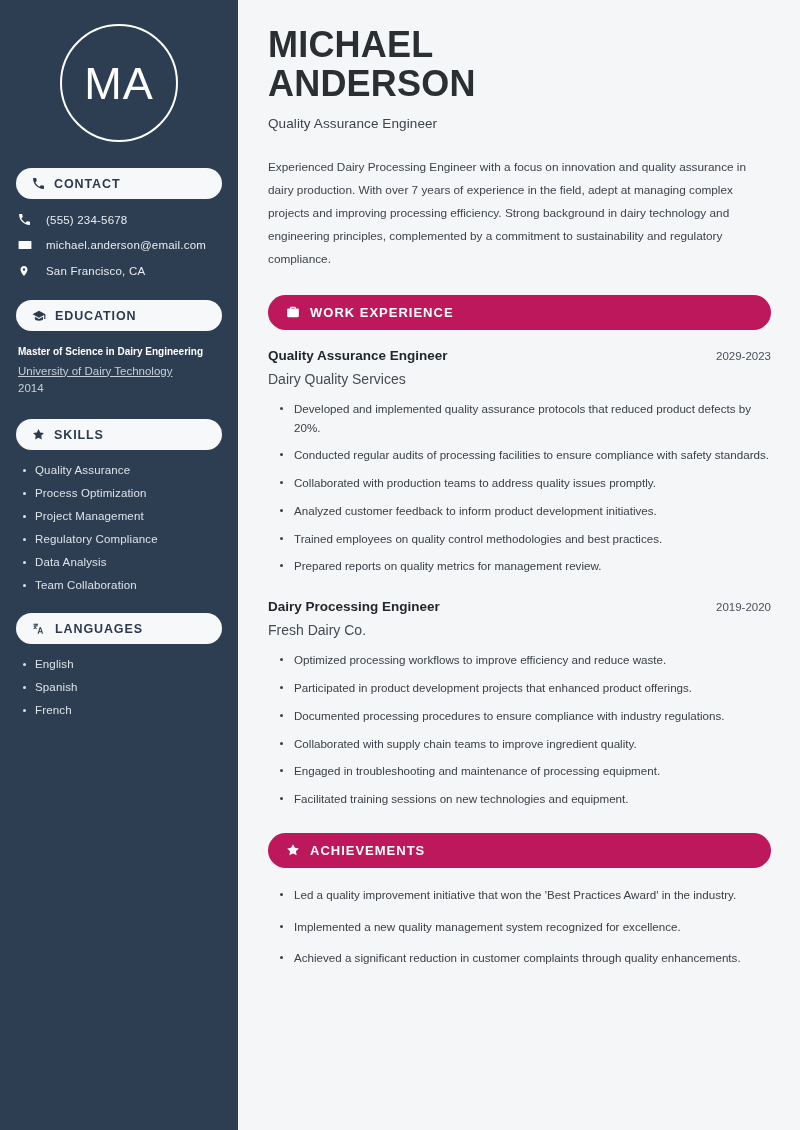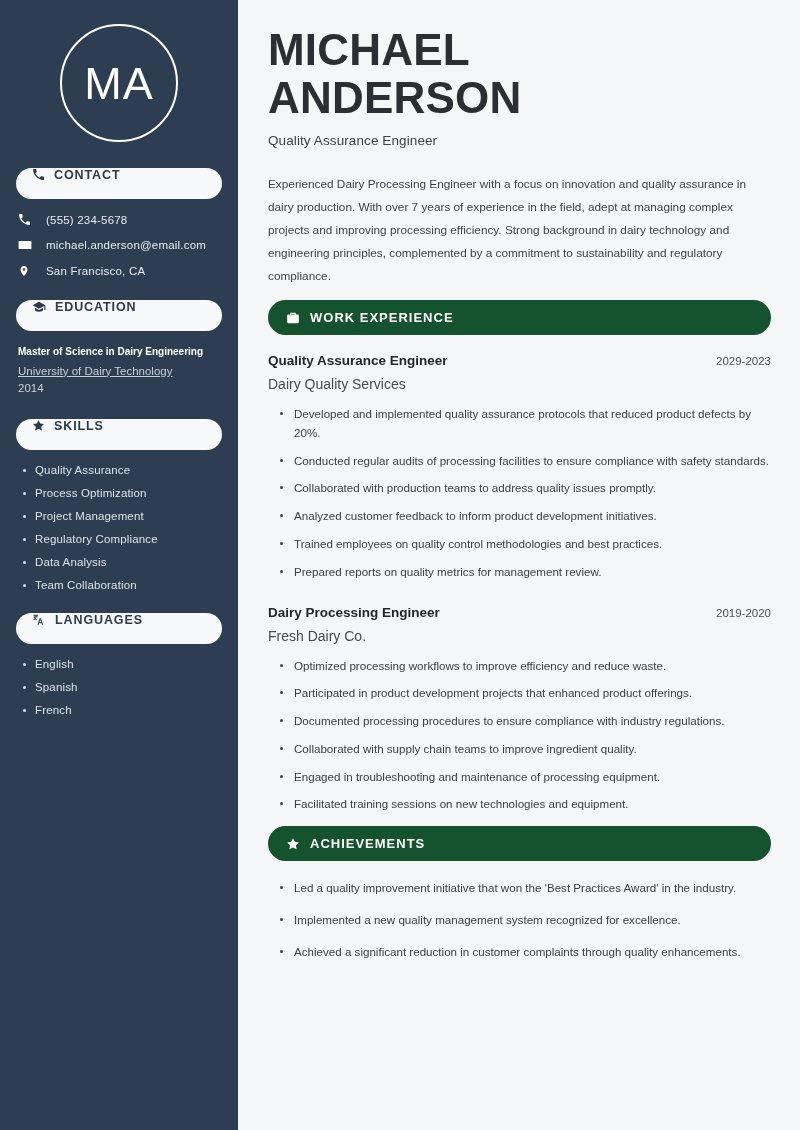--- a/index.html
+++ b/index.html
@@ -58,21 +58,21 @@
     color: #ffffff;
     line-height: 1;
   }
 
   .pill {
     background: #f7f8f9;
     color: #2b3a4d;
     border-radius: 22px;
     height: 31px;
     display: flex;
-    align-items: flex-start;
+    align-items: center;
     padding: 0 16px;
     margin-bottom: 14px;
     box-sizing: border-box;
   }
   .pill .pill-icon {
     display: flex;
     align-items: center;
     margin-right: 9px;
   }
   .pill .pill-icon svg { display: block; }
@@ -150,21 +150,21 @@
   }
 
   
   .main {
     flex: 1;
     background: #f5f6f7;
     box-sizing: border-box;
     padding: 26px 29px 0 30px;
   }
   .name {
-    font-size: 44px;
+    font-size: 36px;
     font-weight: bold;
     color: #2b2f33;
     line-height: 1.08;
     letter-spacing: 0.2px;
     margin: 0;
   }
   .job-title-head {
     font-size: 13.5px;
     color: #3c424a;
     margin-top: 12px;
@@ -172,29 +172,29 @@
   }
   .summary {
     font-size: 11.8px;
     color: #3d434b;
     line-height: 1.95;
     margin-top: 25px;
     margin-bottom: 0;
   }
 
   .section-bar {
-    background: #14532d;
+    background: #be185d;
     color: #ffffff;
     border-radius: 22px;
     height: 35px;
     display: flex;
     align-items: center;
     padding: 0 18px;
     box-sizing: border-box;
-    margin-top: 12px;
+    margin-top: 24px;
     margin-bottom: 18px;
   }
   .section-bar .bar-icon {
     display: flex;
     align-items: center;
     margin-right: 10px;
   }
   .section-bar .bar-icon svg { display: block; }
   .section-bar-label {
     font-size: 13px;

